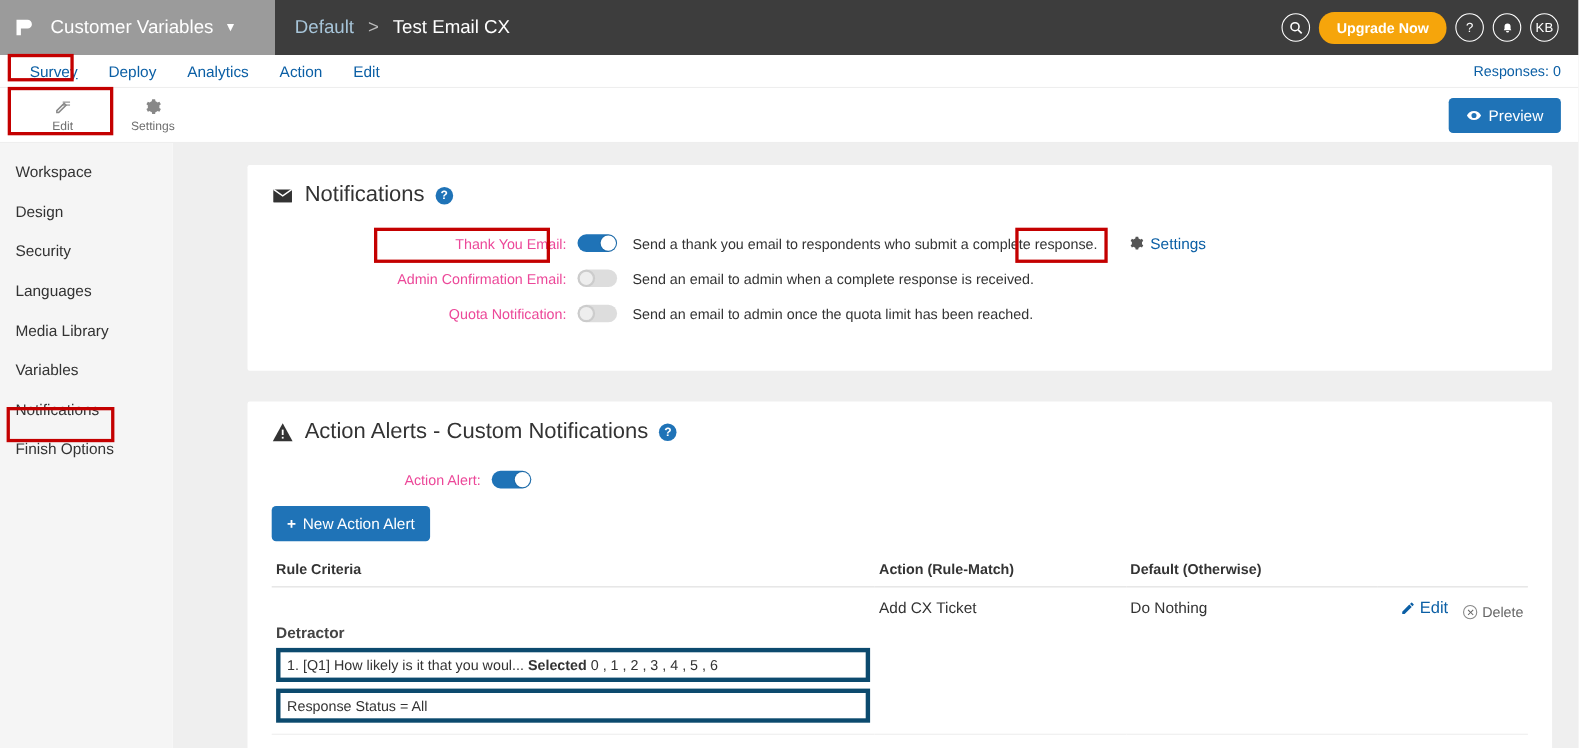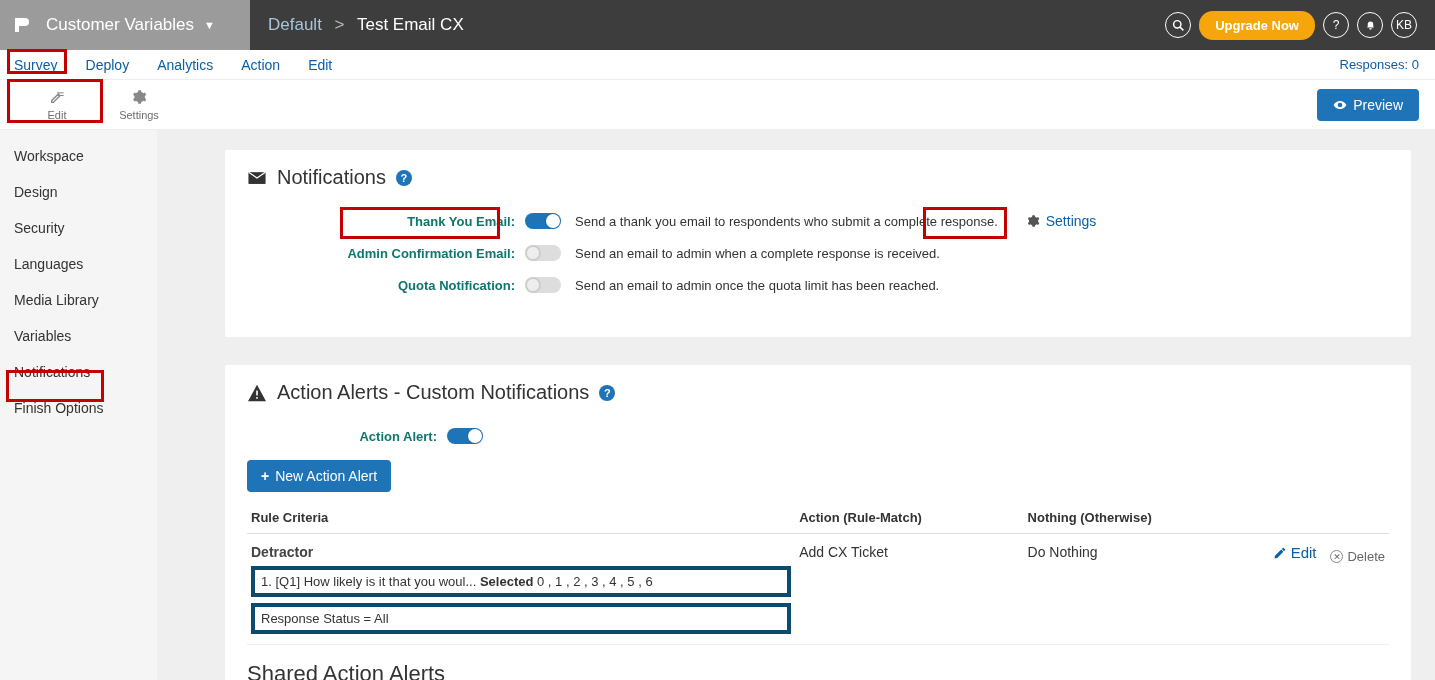--- a/index.html
+++ b/index.html
@@ -12,21 +12,21 @@
   .topbar-right { flex: 1; background: #3d3d3d; color: #fff; display: flex; align-items: center; padding: 0 18px; }
   .breadcrumb { font-size: 17px; font-weight: 400; }
   .breadcrumb .bc-root { color: #a7c5d9; }
   .breadcrumb .bc-sep { color: #bbb; margin: 0 8px; }
   .breadcrumb .bc-current { color: #fff; }
   .topbar-right .spacer { flex: 1; }
   .circle-icon { width: 26px; height: 26px; border: 1.5px solid #fff; border-radius: 50%; display: flex; align-items: center; justify-content: center; margin-left: 8px; cursor: pointer; font-size: 12px; }
   .upgrade-btn { background: #f6a50b; color: #fff; border: none; border-radius: 14px; padding: 7px 16px; font-size: 13px; font-weight: 600; margin-left: 8px; cursor: pointer; }
   .tabnav { height: 30px; border-bottom: 1px solid #eee; display: flex; align-items: center; padding-right: 16px; }
   .tab-link { color: #0b5fa5; font-size: 14px; padding: 6px 14px; cursor: pointer; }
-  .tab-link.active { text-decoration: underline; color: #0b5fa5; }
+  .tab-link.active { text-decoration: underline; color: #0b5fa5; margin-left: 13px; }
   .responses { margin-left: auto; color: #0b5fa5; font-size: 13px; }
   .toolbar { height: 50px; display: flex; align-items: center; padding-left: 16px; border-bottom: 1px solid #eee; flex: 1; }
   .tool-item { display: flex; flex-direction: column; align-items: center; justify-content: center; width: 82px; height: 48px; color: #6e6e6e; cursor: pointer; font-size: 11px; }
   .tool-item svg { height: 16px; margin-bottom: 4px; fill: #888; }
   .preview-btn { margin-left: auto; margin-right: 16px; background: #1f73b7; color: #fff; border: none; border-radius: 4px; padding: 8px 16px; font-size: 14px; cursor: pointer; display: flex; align-items: center; }
   .preview-btn svg { margin-right: 6px; }
 
   .content-row { display: flex; }
   .sidebar { width: 157px; background: #f5f5f5; min-height: 554px; padding-top: 8px; }
   .side-item { padding: 10px 14px; font-size: 14px; color: #333; cursor: pointer; }
@@ -34,39 +34,39 @@
 
   .page-body { flex: 1; background: #efefef; min-height: 554px; padding-left: 68px; padding-top: 20px; padding-right: 24px; }
 
   .panel { background: #fff; border-radius: 2px; margin-bottom: 28px; }
   .panel-header { display: flex; align-items: center; padding: 16px 22px 10px 22px; border-bottom: 0; }
   .panel-header h2 { font-size: 20px; font-weight: 400; color: #333; margin-left: 10px; }
   .help-icon { width: 16px; height: 16px; border-radius: 50%; background: #1f73b7; color: #fff; display: inline-flex; align-items: center; justify-content: center; font-size: 11px; font-weight: 700; margin-left: 10px; }
 
   .notif-body { padding: 14px 22px 28px 22px; }
   .notif-row { display: flex; align-items: center; margin-bottom: 16px; }
-  .notif-label { width: 200px; text-align: right; font-size: 13px; font-weight: 700; color: #0f766e; padding-right: 10px; }
+  .notif-label { width: 200px; text-align: right; font-size: 13px; font-weight: 400; color: #ec4899; padding-right: 10px; }
   .toggle { width: 36px; height: 16px; border-radius: 10px; position: relative; cursor: pointer; margin-right: 14px; }
   .toggle.on { background: #1f73b7; }
   .toggle.off { background: #ddd; }
   .toggle .knob { width: 14px; height: 14px; border-radius: 50%; background: #fff; position: absolute; top: 1px; box-shadow: 0 0 0 1px rgba(0,0,0,0.08); }
   .toggle.on .knob { right: 1px; }
   .toggle.off .knob { left: 1px; background: #eee; border:1px solid #ccc; }
   .notif-desc { font-size: 13px; color: #333; }
   .settings-link { color: #0b5fa5; font-size: 14px; margin-left: 28px; display: inline-flex; align-items: center; cursor: pointer; }
   .settings-link .gear { margin-right: 6px; }
 
   .action-body { padding: 14px 22px 28px 22px; }
   .new-alert-btn { background: #1f73b7; color: #fff; border: none; border-radius: 4px; padding: 8px 14px; font-size: 14px; cursor: pointer; display: inline-flex; align-items: center; margin-bottom: 10px; }
   .new-alert-btn span.plus { font-weight: 700; margin-right: 6px; }
 
   .rules-table { width: 100%; border-collapse: collapse; }
   .rules-table thead td { font-size: 13px; font-weight: 700; color: #333; border-bottom: 1px solid #ddd; padding: 8px 4px; }
   .rules-table tbody td { font-size: 14px; color: #333; border-bottom: 1px solid #eee; padding: 10px 4px; vertical-align: top; }
-  .rule-name { font-weight: 700; color: #444; }
+  .rule-name { font-weight: 700; color: #444; margin-top: 23px; }
   .rule-detail { border: 4px solid #0c4a6e; padding: 4px 6px; margin-top: 6px; font-size: 13px; color: #333; }
   .rule-detail .sel { font-weight: 700; }
   .edit-link { color: #0b5fa5; font-size: 15px; cursor: pointer; display: inline-flex; align-items: center; margin-right: 10px; }
   .del-link { color: #666; font-size: 13px; cursor: pointer; display: inline-flex; align-items: center; }
   .del-link .x { width:13px;height:13px;border:1.5px solid #888;border-radius:50%;display:inline-flex;align-items:center;justify-content:center;font-size:9px;margin-right:4px; }
 
   .shared-header { padding: 16px 0 0 0; font-size: 22px; color: #333; font-weight: 400; }
 
   
   .hl { border: 3px solid #c40000; position: absolute; pointer-events: none; }
@@ -212,21 +212,21 @@
         </div>
         <button class="new-alert-btn">
           <span class="plus">+</span>
           <span>New Action Alert</span>
         </button>
         <table class="rules-table">
           <thead>
             <tr>
               <td style="width:48%">Rule Criteria</td>
               <td style="width:20%">Action (Rule-Match)</td>
-              <td style="width:20%">Nothing (Otherwise)</td>
+              <td style="width:20%">Default (Otherwise)</td>
               <td style="width:12%"></td>
             </tr>
           </thead>
           <tbody>
             <tr>
               <td>
                 <div class="rule-name">Detractor</div>
                 <div class="rule-detail">
                   <span>1. [Q1] How likely is it that you woul... </span><span class="sel">Selected</span><span> 0 , 1 , 2 , 3 , 4 , 5 , 6</span>
                 </div>

